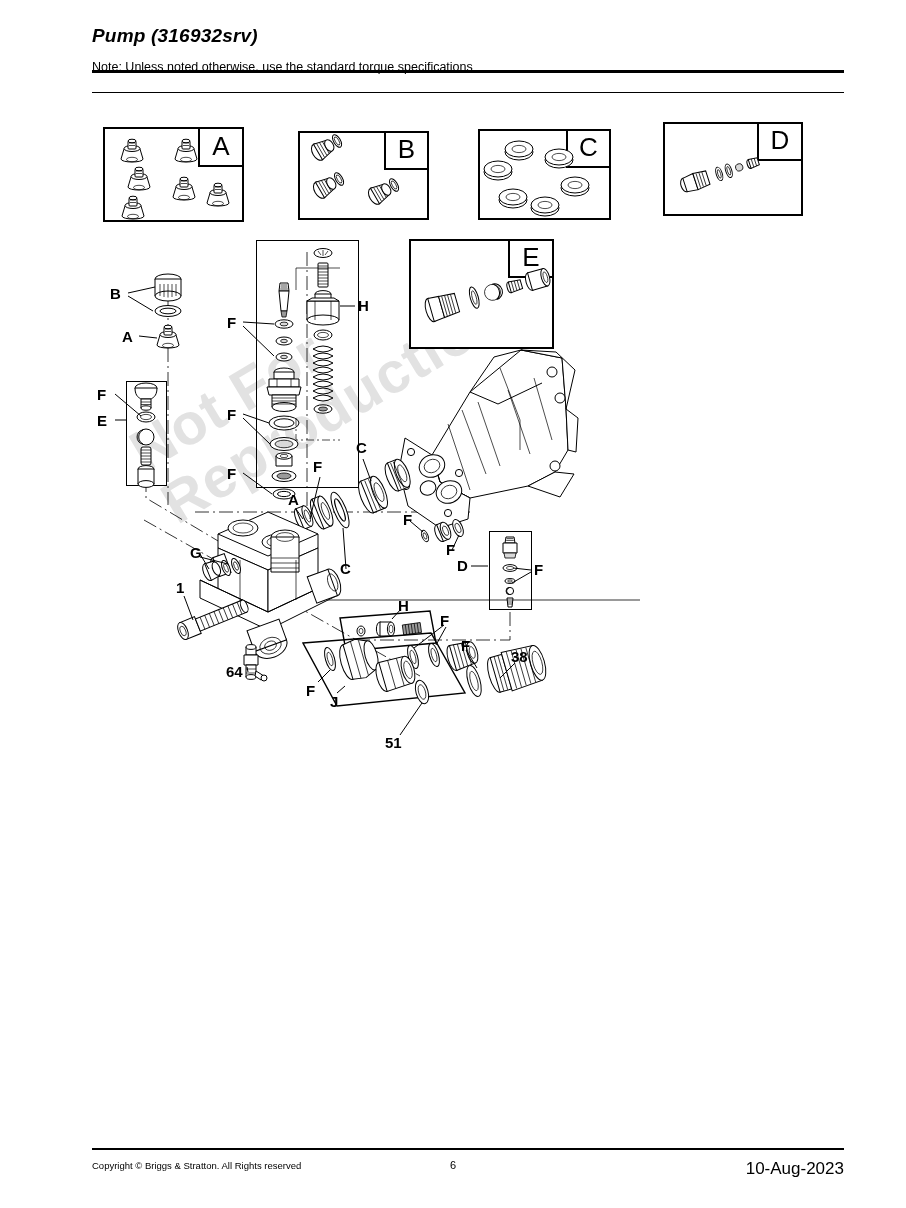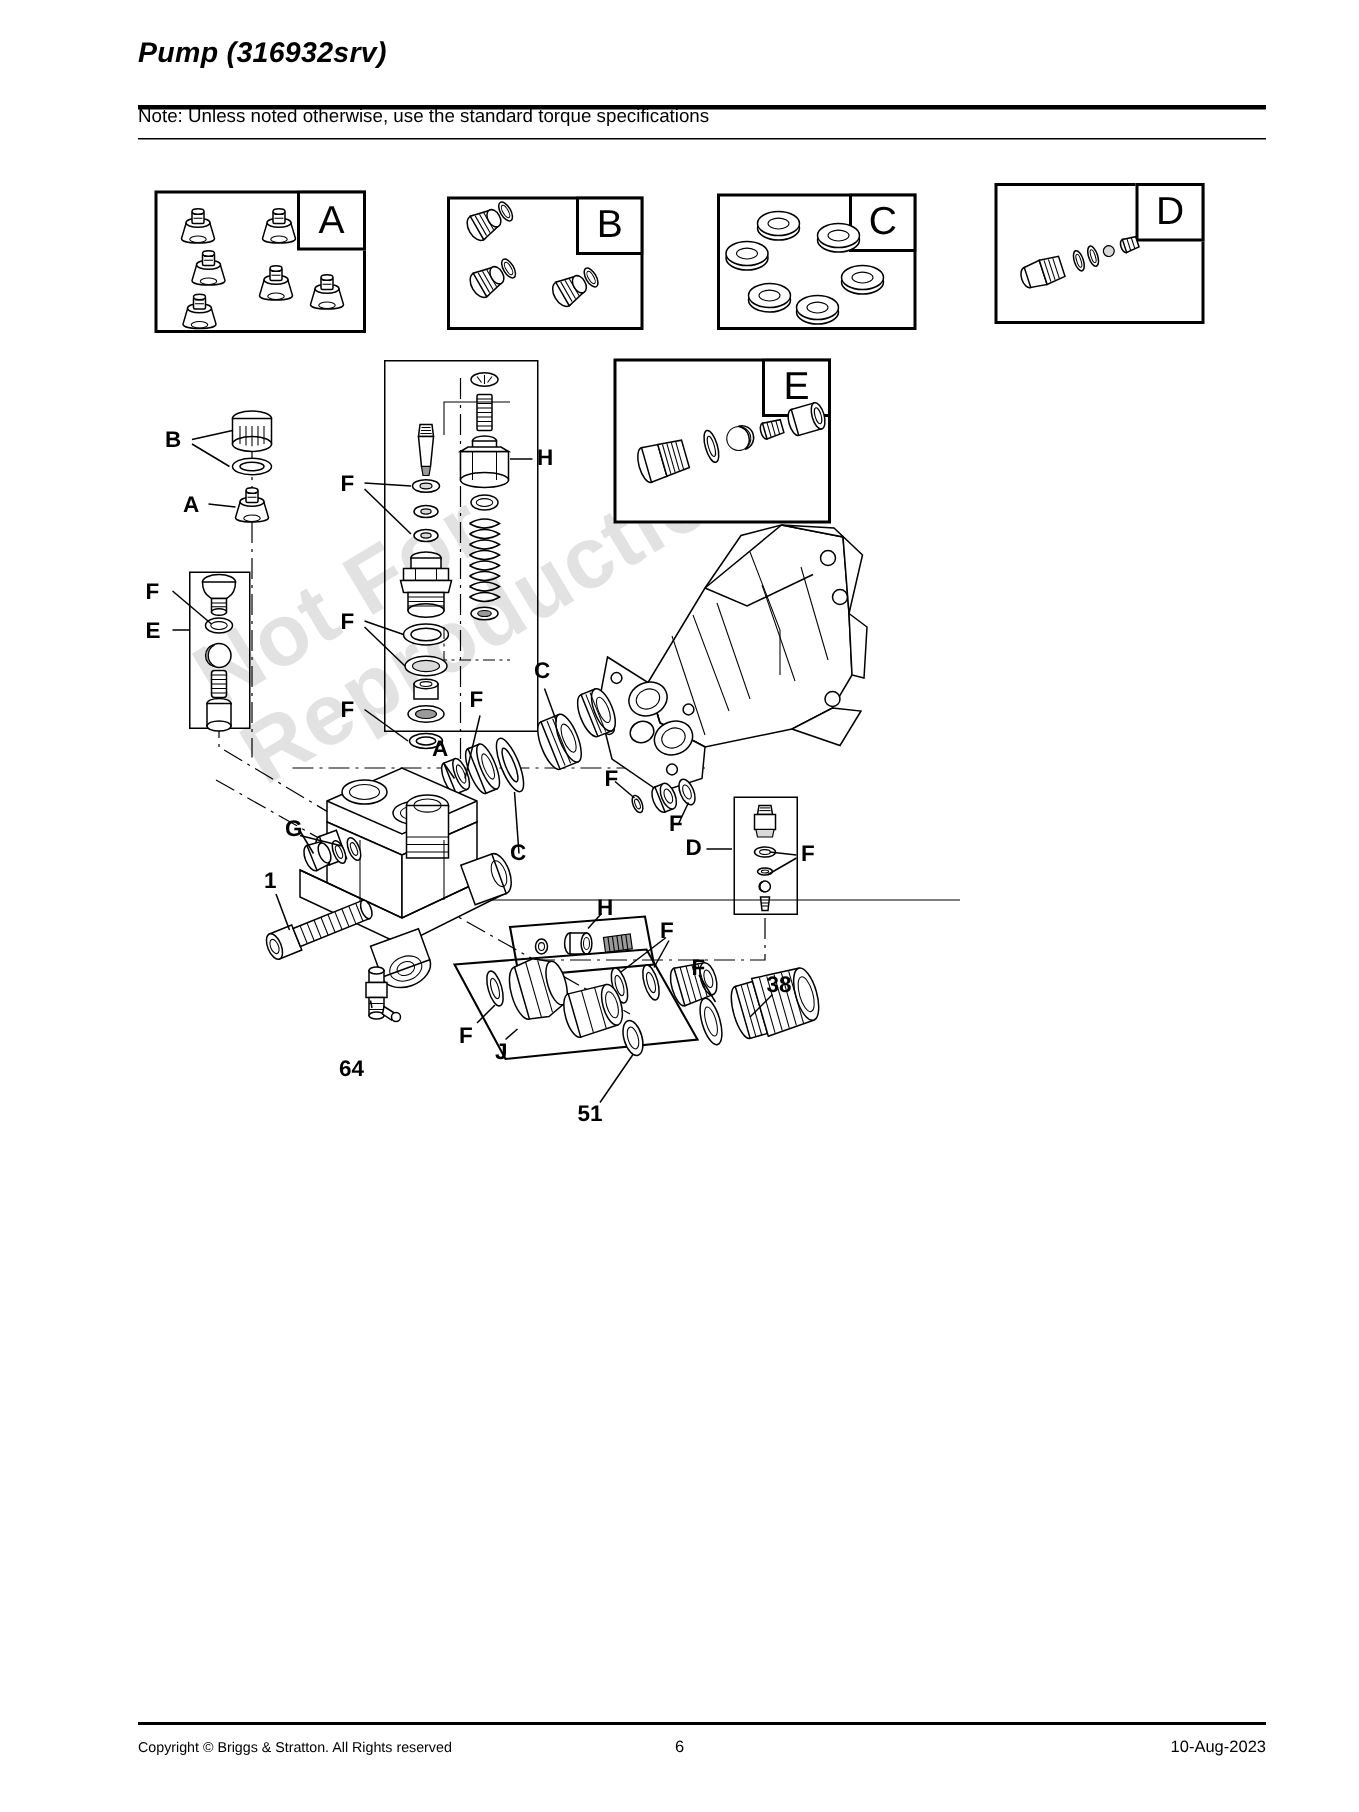--- a/index.html
+++ b/index.html
@@ -8,29 +8,29 @@
     font-family:"Liberation Sans", sans-serif;color:#000;
   }
   .page{position:absolute;left:0;top:0;width:906px;height:1208px;}
 
   
   #page-title{
     position:absolute;left:92px;top:25px;
     font-size:19px;font-weight:bold;font-style:italic;letter-spacing:.2px;
   }
   #title-rule{position:absolute;left:92px;top:70px;width:752px;height:3px;background:#000;}
-  #note-text{position:absolute;left:92px;top:70px;font-size:12.5px;text-align:right;}
+  #note-text{position:absolute;left:92px;top:60px;font-size:12.5px;text-align:right;}
   #mfg-no{position:absolute;left:0;top:74px;width:844px;text-align:right;font-size:12.5px;}
   #note-rule{position:absolute;left:92px;top:92px;width:752px;height:1px;background:#000;}
 
   
   #footer-rule{position:absolute;left:92px;top:1148px;width:752px;height:1.5px;background:#000;}
   #copyright{position:absolute;left:92px;top:1160px;font-size:9.5px;}
   #page-number{position:absolute;left:0;top:1159px;width:906px;text-align:center;font-size:11px;}
-  #doc-date{position:absolute;left:0;top:1159px;width:844px;text-align:right;font-size:11px;}
+  #doc-date{position:absolute;left:0;top:1159px;width:844px;text-align:right;font-size:17px;}
 
   
   #watermark{
     position:absolute;left:120px;top:430px;width:520px;height:260px;
     font-size:58px;font-weight:bold;color:#e2e2e2;line-height:1.05;
     transform:rotate(-31deg);transform-origin:0 0;
     white-space:pre;pointer-events:none;letter-spacing:1px;
   }
 
   
@@ -736,21 +736,21 @@
   <div class="lbl" style="left:227px;top:466px;">F</div>
   <div class="lbl" style="left:358px;top:298px;">H</div>
   <div class="lbl" style="left:313px;top:459px;">F</div>
   <div class="lbl" style="left:288px;top:492px;">A</div>
   <div class="lbl" style="left:356px;top:440px;">C</div>
   <div class="lbl" style="left:340px;top:561px;">C</div>
   <div class="lbl" style="left:403px;top:512px;">F</div>
   <div class="lbl" style="left:446px;top:542px;">F</div>
   <div class="lbl" style="left:190px;top:545px;">G</div>
   <div class="lbl" style="left:176px;top:580px;">1</div>
-  <div class="lbl" style="left:226px;top:664px;margin-top:41px;">64</div>
+  <div class="lbl" style="left:226px;top:664px;">64</div>
   <div class="lbl" style="left:457px;top:558px;">D</div>
   <div class="lbl" style="left:534px;top:562px;">F</div>
   <div class="lbl" style="left:398px;top:598px;">H</div>
   <div class="lbl" style="left:440px;top:613px;">F</div>
   <div class="lbl" style="left:461px;top:638px;">F</div>
   <div class="lbl" style="left:306px;top:683px;">F</div>
   <div class="lbl" style="left:330px;top:694px;">J</div>
   <div class="lbl" style="left:385px;top:735px;">51</div>
   <div class="lbl" style="left:511px;top:649px;">38</div>
 

